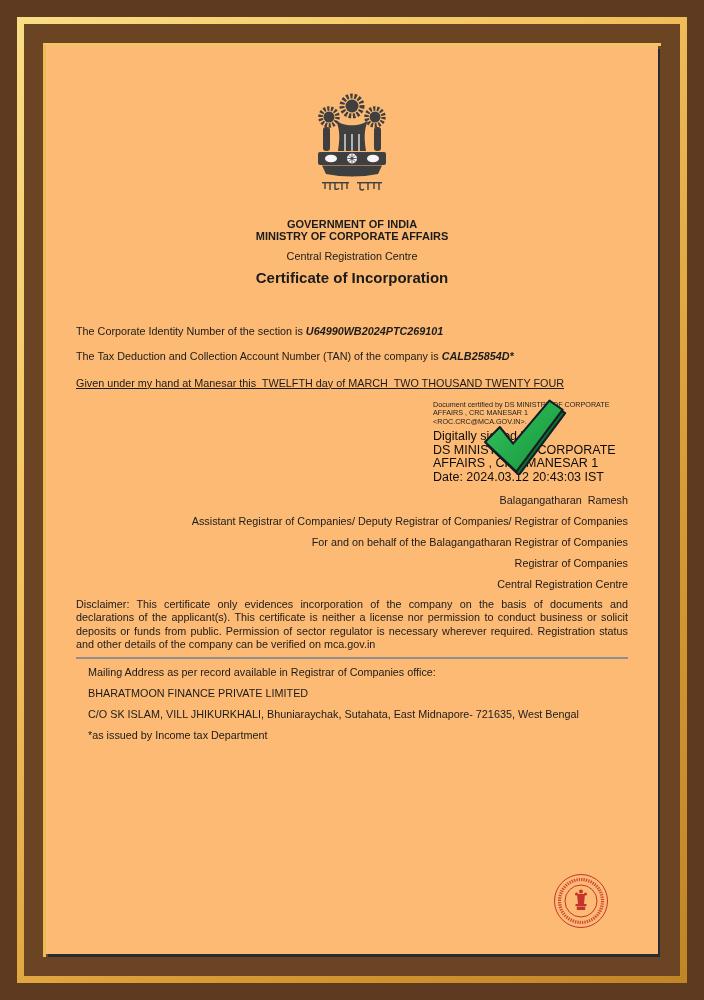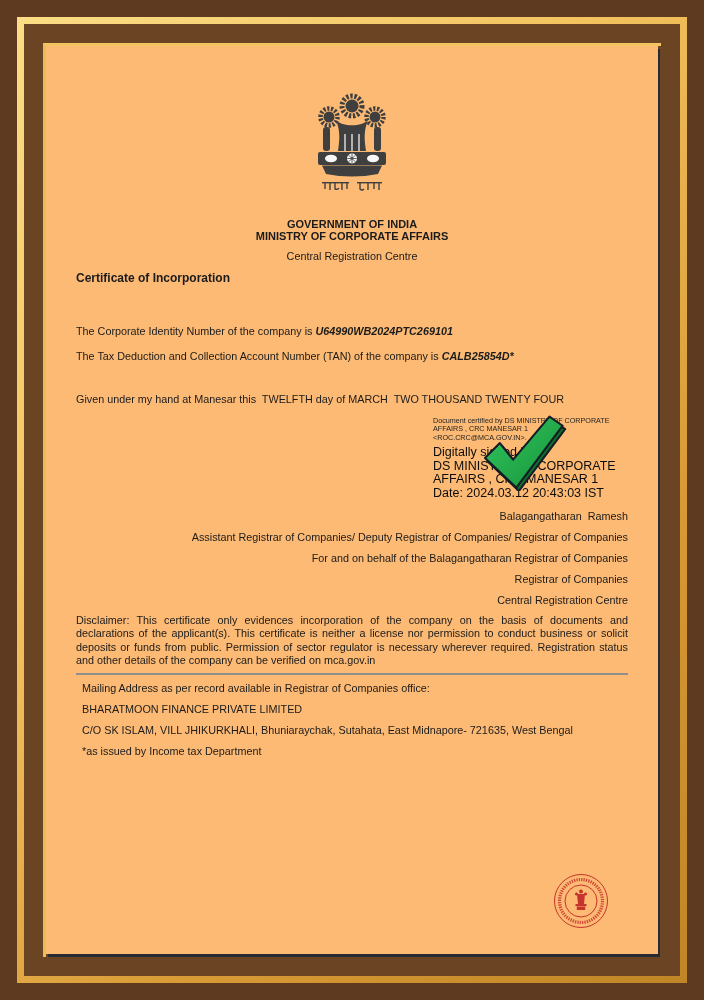--- a/index.html
+++ b/index.html
@@ -14,39 +14,39 @@
     background:linear-gradient(135deg,#fadd85 0%,#f3c35f 35%,#d89a35 70%,#c08526 100%); }
   .mat { position:absolute; inset:24px; background:#6b4423; }
   .bevel { position:absolute; inset:43px; border-top:3px solid #f2c562; border-left:3px solid #edbd55; }
   .page { position:absolute; inset:46px; background:#fdba74; color:#1b1b1b;
     font-size:10.8px; line-height:14px; box-shadow:2px 3px 0 #272c34; }
   .content { padding:0 30px; position:relative; }
 
   .emblem-wrap { margin-top:44px; text-align:center; height:104px; }
   .hdr { text-align:center; margin-top:24px; font-weight:bold; font-size:11px; line-height:12px; }
   .sub { text-align:center; margin-top:7px; }
-  .cert-title { margin-top:9px; font-weight:bold; font-size:12px; line-height:12px; }
+  .cert-title { text-align:center; margin-top:9px; font-weight:bold; font-size:15px; line-height:12px; }
   .pursuant { text-align:center; margin-top:10px; width:94%; margin-left:3%; }
   .certify { margin-top:26px; white-space:pre-wrap; }
   .cin-row { margin-top:40px; }
   .pan-row,.tan-row { margin-top:10px; }
   .bold { font-weight:bold;font-style:italic; }
-  .given { margin-top:29px; white-space:pre-wrap; }
+  .given { margin-top:13px; white-space:pre-wrap;text-decoration:underline; }
 
   .sig-block { position:relative; width:240px; margin-left:357px; margin-top:8px; height:78px; }
   .sig-note { font-size:7.2px; line-height:8.5px; width:178px; color:#222; }
   .sig-big { font-size:12.5px; line-height:13.5px; margin-top:4px; color:#0d0d0d; }
   .check-icon { position:absolute; left:44px; top:-2px; z-index:2; }
 
   .signatory { text-align:right; margin-top:14px; }
   .signatory p { margin:0 0 7px; white-space:pre-wrap; }
 
   .disclaimer { margin-top:6px; text-align:justify; line-height:13.5px; }
   .sep { border:none; border-top:2px solid #8f8f8f; margin:5px 0 6px; }
-  .mailing p { margin:0 6px 7px; }
+  .mailing p { margin:0 12px 7px; }
   .seal-icon { position:absolute; left:506px; top:826px; }
 </style>
 </head>
 <body>
 
 <div class="gold-outer"></div>
 <div class="mat"></div>
 <div class="bevel"></div>
 
 <div class="page">
@@ -105,21 +105,21 @@
     </div>
 
     <div class="hdr">
       <div>GOVERNMENT OF INDIA</div>
       <div>MINISTRY OF CORPORATE AFFAIRS</div>
     </div>
     <div class="sub">Central Registration Centre</div>
     <div class="cert-title">Certificate of Incorporation</div>
 
 
-    <p class="cin-row"><span>The Corporate Identity Number of the company is</span> <span class="bold">U64990WB2024PTC269101</span></p>
+    <p class="cin-row"><span>The Corporate Identity Number of the section is</span> <span class="bold">U64990WB2024PTC269101</span></p>
     <p class="tan-row"><span>The Tax Deduction and Collection Account Number (TAN) of the company is</span> <span class="bold">CALB25854D*</span></p>
 
     <p class="given">Given under my hand at Manesar this  TWELFTH day of MARCH  TWO THOUSAND TWENTY FOUR</p>
 
     <div class="sig-block">
       <div class="sig-note">Document certified by DS MINISTRY OF CORPORATE AFFAIRS , CRC MANESAR 1 &lt;ROC.CRC@MCA.GOV.IN&gt;.</div>
       <div class="sig-big">
         <div>Digitally signed by</div>
         <div>DS MINISTRY OF CORPORATE</div>
         <div>AFFAIRS , CRC MANESAR 1</div>

